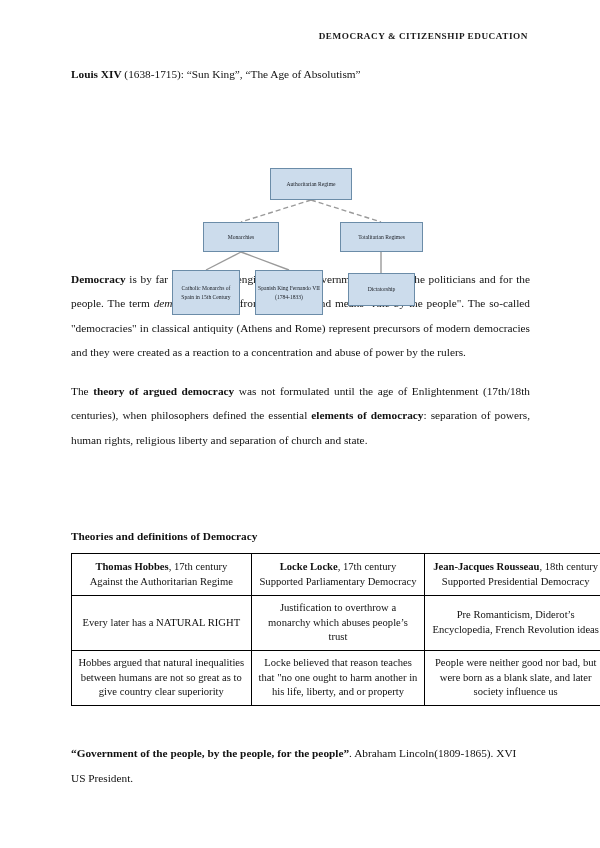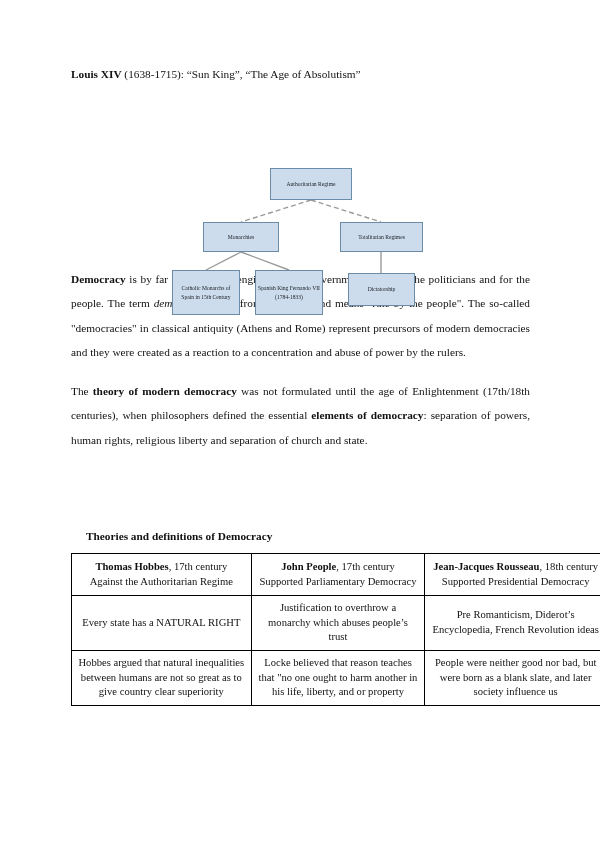--- a/index.html
+++ b/index.html
@@ -87,21 +87,21 @@
   .diagram svg {
     position: absolute;
     left: 0; top: 0;
     width: 285px; height: 165px;
     overflow: visible;
   }
 
   
   .tbl-title {
     position: absolute;
-    left: 86px;
+    left: 71px;
     top: 530px;
     font-size: 11.3px;
     font-weight: bold;
     color: #111;
   }
   table.theories {
     position: absolute;
     left: 71px;
     top: 553px;
     width: 536px;
@@ -133,33 +133,34 @@
     line-height: 24.5px;
     color: #111;
   }
   .quote-strong { font-weight: bold; }
 </style>
 </head>
 <body>
 
 <div class="page">
 
+  <div class="doc-header">DEMOCRACY &amp; CITIZENSHIP EDUCATION</div>
 
   <div class="content">
 
     <p class="para nojust"><span class="b">Louis XIV</span><span> (1638-1715): “Sun King”, “The Age of Absolutism”</span></p>
 
 
     <div style="height:180px;"></div>
 
     <p class="para"><span class="b">Democracy</span><span> is by far the most challenging form of government, both for the politicians and for the people. The term </span><span class="i">democracy</span><span> comes from the Greek and means "rule by the people". The so-called "democracies" in classical antiquity (Athens and Rome) represent precursors of modern democracies and they were created as a reaction to a concentration and abuse of power by the rulers.</span></p>
 
     <div style="height:14px;"></div>
 
-    <p class="para"><span>The </span><span class="b">theory of modern democracy</span><span> was not formulated until the age of Enlightenment (17th/18th centuries), when philosophers defined the essential </span><span class="b">elements of democracy</span><span>: separation of powers, human rights, religious liberty and separation of church and state.</span></p>
+    <p class="para"><span>The </span><span class="b">theory of argued democracy</span><span> was not formulated until the age of Enlightenment (17th/18th centuries), when philosophers defined the essential </span><span class="b">elements of democracy</span><span>: separation of powers, human rights, religious liberty and separation of church and state.</span></p>
 
   </div>
 
   <div class="diagram">
     <svg viewBox="0 0 285 165">
       <line x1="151" y1="40" x2="81" y2="62" stroke="#9a9a9a" stroke-width="1.4" stroke-dasharray="5,3"></line>
       <line x1="151" y1="40" x2="221" y2="62" stroke="#9a9a9a" stroke-width="1.4" stroke-dasharray="5,3"></line>
       <line x1="81" y1="92" x2="46" y2="110" stroke="#9a9a9a" stroke-width="1.4"></line>
       <line x1="81" y1="92" x2="129" y2="110" stroke="#9a9a9a" stroke-width="1.4"></line>
       <line x1="221" y1="92" x2="221" y2="113" stroke="#9a9a9a" stroke-width="1.4"></line>
@@ -172,30 +173,31 @@
     <div class="node" id="node-sfk">Spanish King Fernando VII (1784-1833)</div>
     <div class="node" id="node-dic">Dictatorship</div>
   </div>
 
   <div class="tbl-title">Theories and definitions of Democracy</div>
 
   <table class="theories">
     <tbody>
       <tr class="head">
         <td><span class="cell-name">Thomas Hobbes</span><span>, 17th century</span><br><span>Against the Authoritarian Regime</span></td>
-        <td><span class="cell-name">John People</span><span>, 17th century</span><br><span>Supported Parliamentary Democracy</span></td>
+        <td><span class="cell-name">Locke Locke</span><span>, 17th century</span><br><span>Supported Parliamentary Democracy</span></td>
         <td><span class="cell-name">Jean-Jacques Rousseau</span><span>, 18th century</span><br><span>Supported Presidential Democracy</span></td>
       </tr>
       <tr>
-        <td>Every state has a NATURAL RIGHT</td>
+        <td>Every later has a NATURAL RIGHT</td>
         <td>Justification to overthrow a monarchy which abuses people’s trust</td>
         <td>Pre Romanticism, Diderot’s Encyclopedia, French Revolution ideas</td>
       </tr>
       <tr>
         <td>Hobbes argued that natural inequalities between humans are not so great as to give country clear superiority</td>
         <td>Locke believed that reason teaches that "no one ought to harm another in his life, liberty, and or property</td>
         <td>People were neither good nor bad, but were born as a blank slate, and later society influence us</td>
       </tr>
     </tbody>
   </table>
 
+  <div class="quote-block"><span class="quote-strong">“Government of the people, by the people, for the people”</span><span>. Abraham Lincoln(1809-1865). XVI US President.</span></div>
 
 </div>
 
 </body></html>

